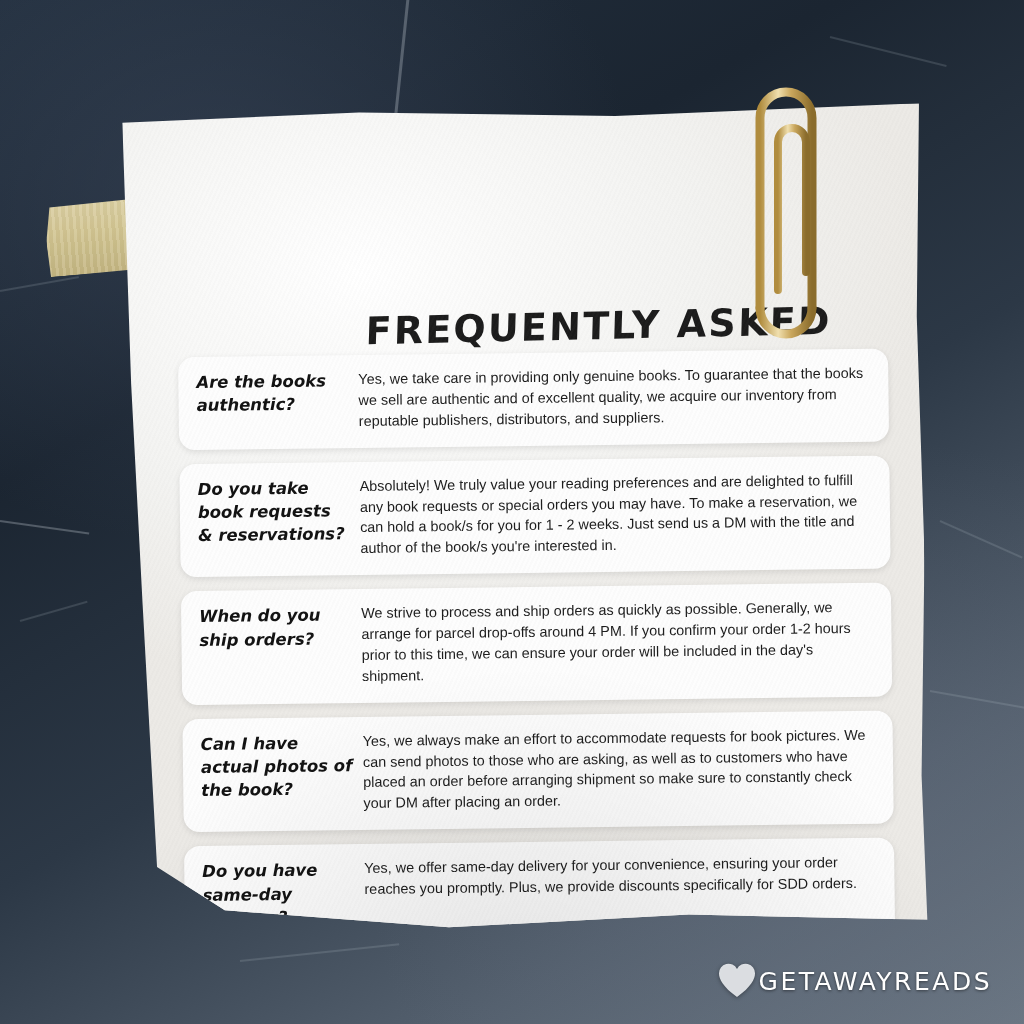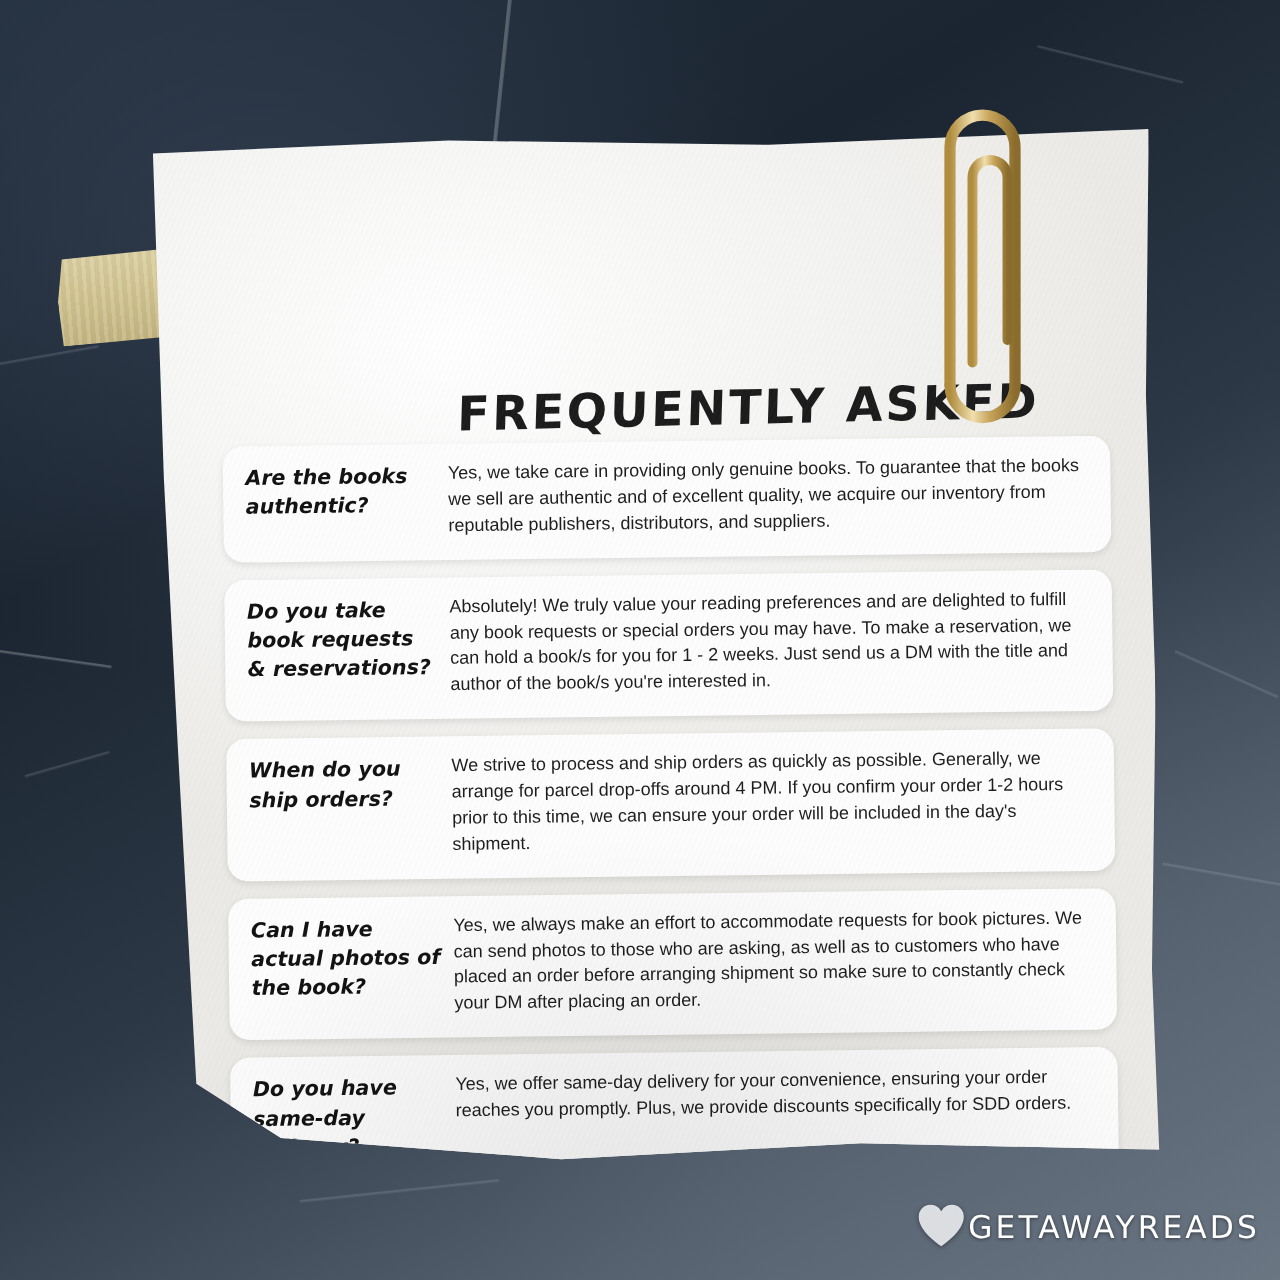--- a/index.html
+++ b/index.html
@@ -115,21 +115,21 @@
     flex: 1;
     font-family: "Liberation Sans", sans-serif;
     font-size: 14.4px;
     line-height: 1.45;
     color: #1c1c1c;
   }
 
   
   #brand {
     position: absolute;
-    right: 16px; bottom: 24px;
+    right: 32px; bottom: 24px;
     display: flex;
     align-items: center;
     gap: 2px;
   }
   #brand .name {
     color: #ffffff;
     font-family: "DejaVu Sans", sans-serif;
     font-size: 25px;
     letter-spacing: 2.5px;
     font-weight: 400;

